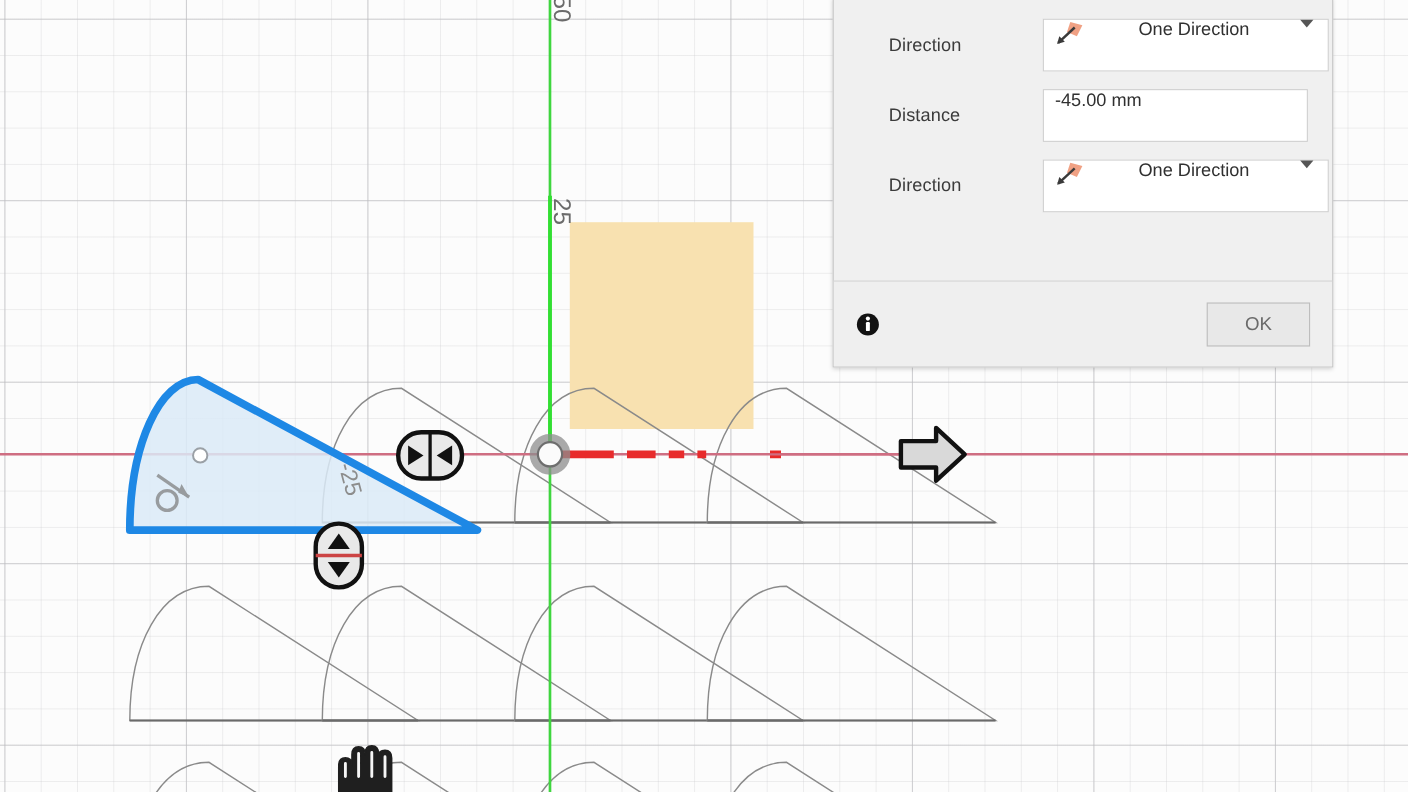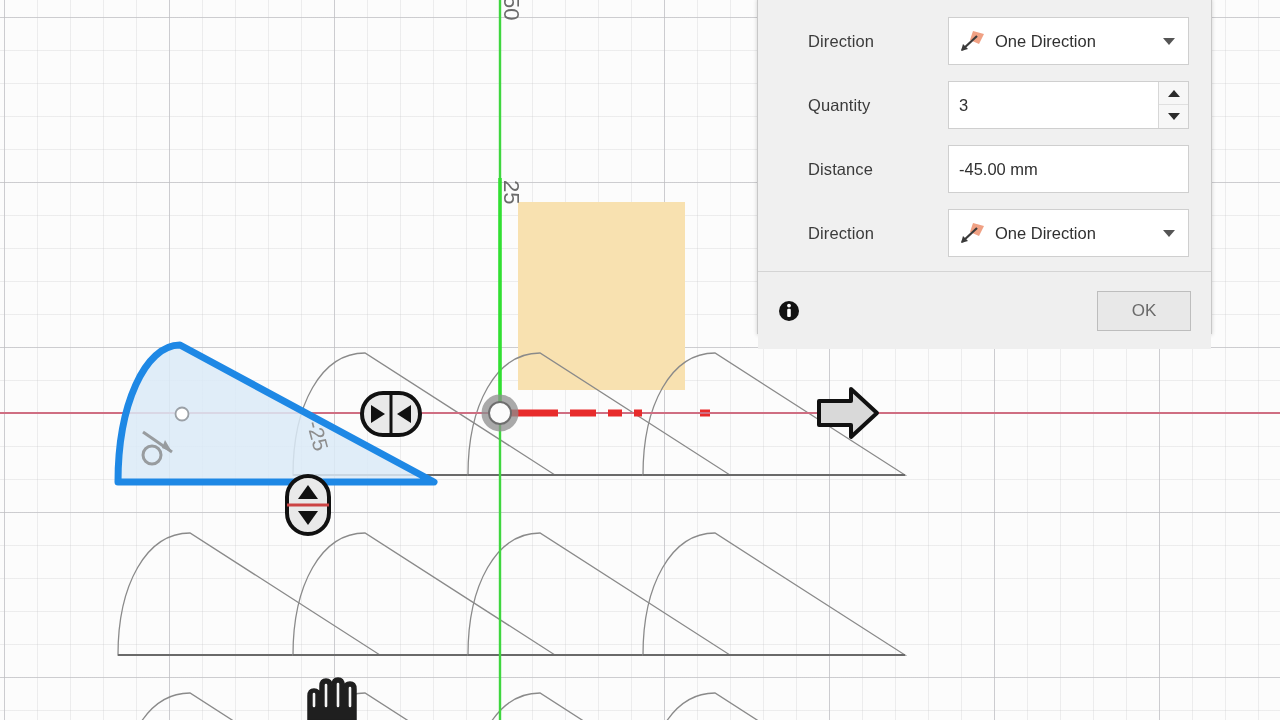--- a/index.html
+++ b/index.html
@@ -54,24 +54,25 @@
     width: 140px; flex: none;
     font-size: 16.5px; color: #3b3b3b;
     letter-spacing: .1px;
     margin-left: 28px;
   }
   .dlg-field {
     flex: 1 1 auto;
     height: 48px;
     background: #fff;
     border: 1px solid #cfcfcf;
-    display: flex; align-items: center;
+    display: flex; align-items: flex-start;
     padding: 0 10px;
     font-size: 16.5px; color: #303030;
     position: relative;
+    gap: 40px;
   }
   .dlg-field.with-spin { padding-right: 34px; }
   .dir-icon { flex: none; width: 28px; height: 24px; margin-right: 8px; display:block; }
   .field-text { flex: 1 1 auto; white-space: nowrap; overflow: hidden; }
   .caret {
     flex: none;
     width: 0; height: 0;
     border-left: 6px solid transparent;
     border-right: 6px solid transparent;
     border-top: 7px solid #555;
@@ -241,34 +242,20 @@
           <svg class="dir-icon" viewBox="0 0 28 24">
             <polygon points="14,2 25,5 20,15 11,11" fill="#f0a184"></polygon>
             <path d="M 3,21 L 18,7" stroke="#3a3a3a" stroke-width="2.2"></path>
             <polygon points="2,22 9,20 4,15" fill="#3a3a3a"></polygon>
           </svg>
           <span class="field-text">One Direction</span>
           <span class="caret"></span>
         </div>
       </div>
 
-      <div class="dlg-row">
-        <div class="dlg-label">Quantity</div>
-        <div class="dlg-field with-spin">
-          <span class="field-text">3</span>
-          <div class="spinner">
-            <div class="spin-btn">
-              <span class="tri-up"></span>
-            </div>
-            <div class="spin-btn">
-              <span class="tri-dn"></span>
-            </div>
-          </div>
-        </div>
-      </div>
 
       <div class="dlg-row">
         <div class="dlg-label">Distance</div>
         <div class="dlg-field">
           <span class="field-text">-45.00 mm</span>
         </div>
       </div>
 
       <div class="dlg-row">
         <div class="dlg-label">Direction</div>

